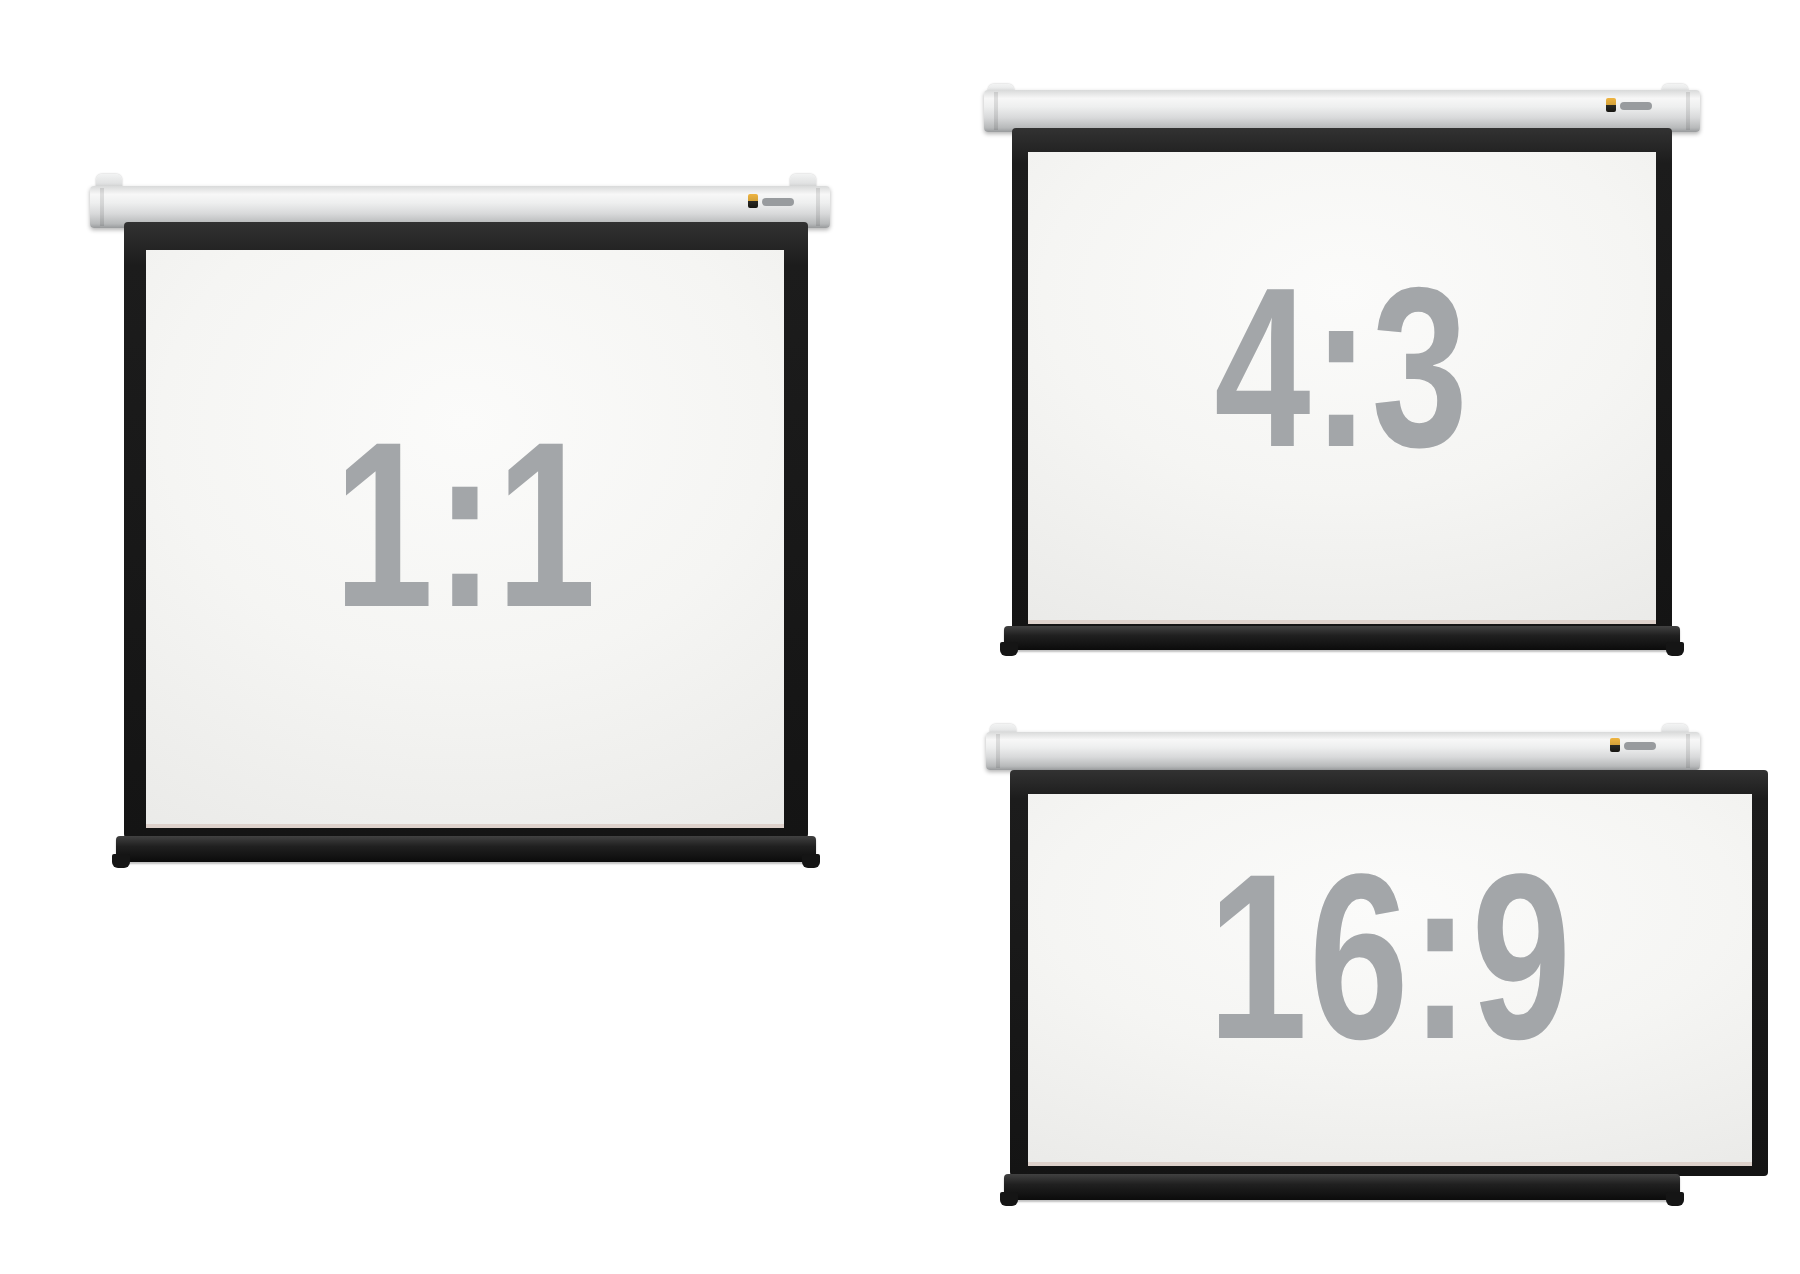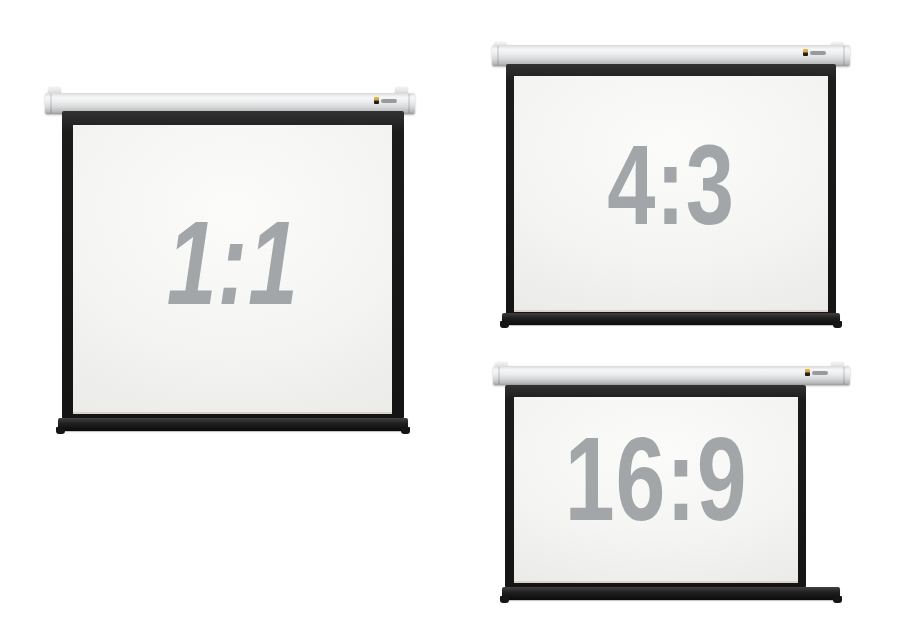--- a/index.html
+++ b/index.html
@@ -81,41 +81,41 @@
     background:#151515; border-radius:1px 1px 3px 3px;
   }
   .foot-l { left:-2px; } .foot-r { right:-2px; }
 
   
   .s1 { left:45px; top:87px;  width:370px; height:350px; }
   .s1 .bracket-l { left:3px;  top:0; }
   .s1 .bracket-r { left:350px; top:0; }
   .s1 .casing { top:6px;  height:21px; }
   .s1 .logo   { right:18px; top:4px; }
-  .s1 .frame  { left:17px; top:24px; width:342px; height:308px;font-style:italic; }
+  .s1 .frame  { left:17px; top:24px; width:342px; height:308px; }
   .s1 .surface{ left:11px; top:14px; right:12px; bottom:5px; }
   .s1 .bar    { left:13px; top:331px; width:350px; height:13px; }
 
   
   .s2 { left:492px; top:40px; width:358px; height:292px; }
   .s2 .bracket-l { left:2px;  top:2px; }
   .s2 .bracket-r { right:6px; top:2px; }
   .s2 .casing { top:5px;  height:21px; }
   .s2 .logo   { right:24px; top:4px; }
   .s2 .frame  { left:14px; top:24px; width:330px; height:252px; }
   .s2 .surface{ left:8px; top:12px; right:8px; bottom:4px;align-items:center; }
   .s2 .bar    { left:10px; top:273px; width:338px; height:12px; }
 
   
   .s3 { left:493px; top:360px; width:357px; height:245px; }
   .s3 .bracket-l { left:2px;  top:2px; }
   .s3 .bracket-r { right:6px; top:2px; }
   .s3 .casing { top:6px;  height:19px; }
   .s3 .logo   { right:22px; top:3px; }
-  .s3 .frame  { left:12px; top:25px; width:301px; height:203px; }
+  .s3 .frame  { left:12px; top:25px; width:331px; height:203px;padding-left:48px; }
   .s3 .surface{ left:9px; top:12px; right:8px; bottom:5px; }
   .s3 .bar    { left:9px; top:227px; width:338px; height:13px; }
 </style>
 </head>
 <body>
 
 <div class="screen s1">
   <div class="bracket bracket-l"></div>
   <div class="bracket bracket-r"></div>
   <div class="casing">

